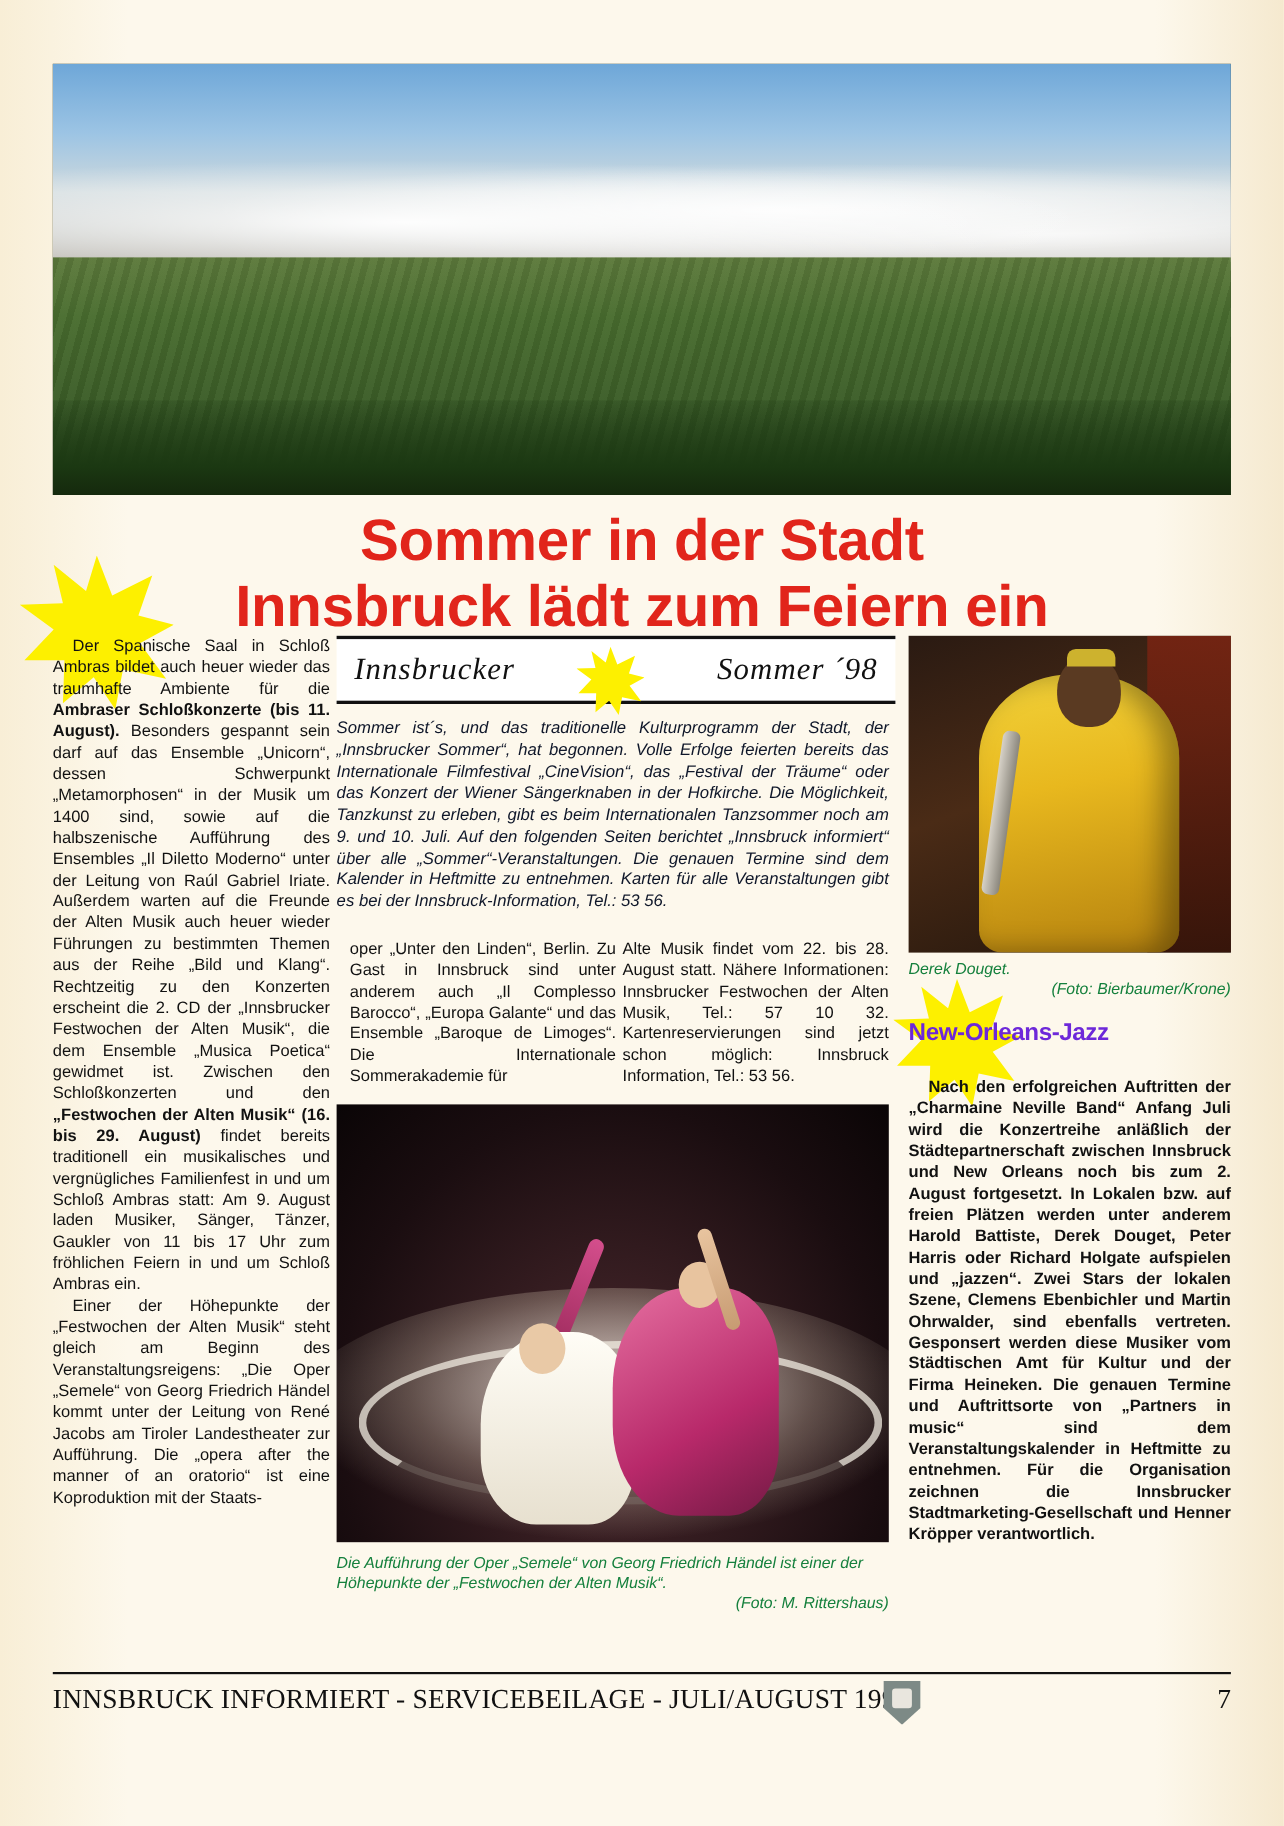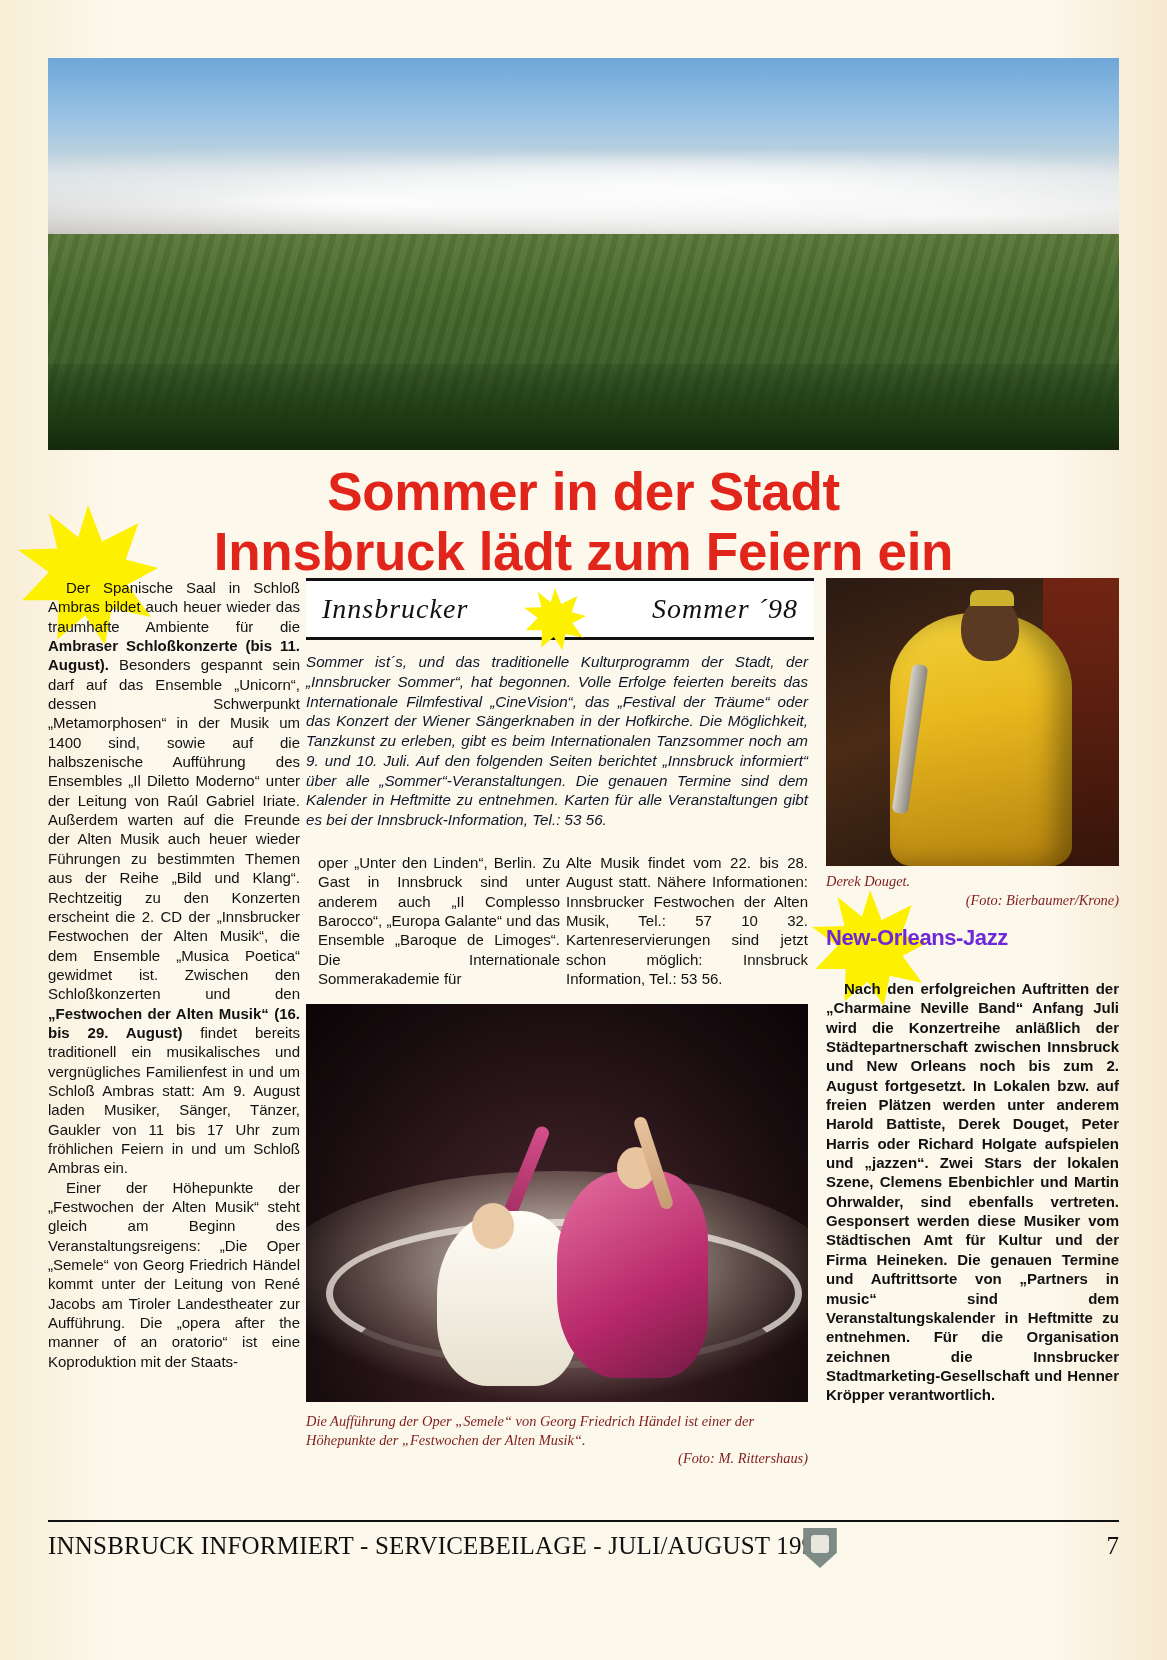--- a/index.html
+++ b/index.html
@@ -189,25 +189,25 @@
     transform: rotate(8deg);
     border-radius: 6px;
   }
   .sax-bg-red {
     position: absolute; right: 0; top: 0; width: 26%; height: 100%;
     background: linear-gradient(180deg,#7b2412 0%, #3a150a 100%);
     opacity: .85;
   }
   .caption {
     position: absolute;
-    font-family: Liberation Serif, serif;
+    font-family: Liberation Sans, sans-serif;
     font-style: italic;
     font-size: 14.4px;
     line-height: 1.3;
-    color: #7f1d1d;
+    color: #15803d;
   }
   .cap-sax {
     left: 826px; top: 872px; width: 293px;
   }
   .cap-sax .line2 { display: block; text-align: right; }
 
   .jazz-head {
     position: absolute;
     left: 826px; top: 925px; width: 293px;
     font-weight: bold;

